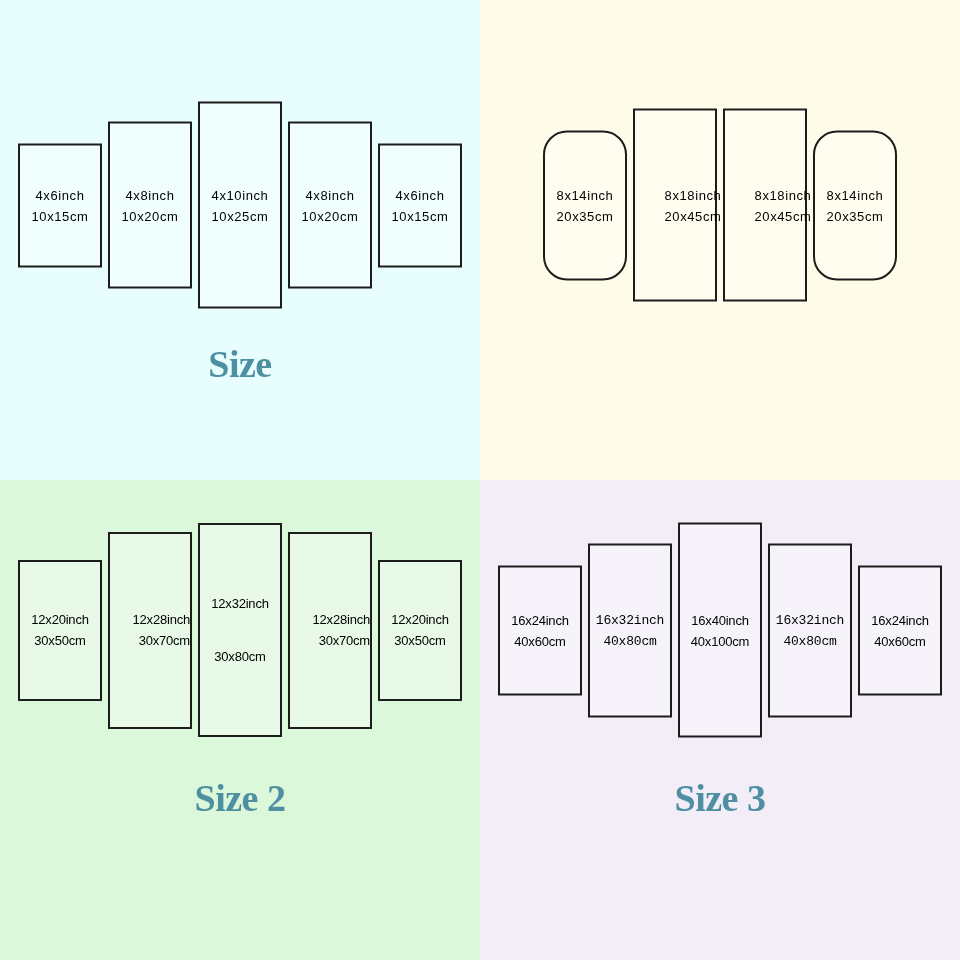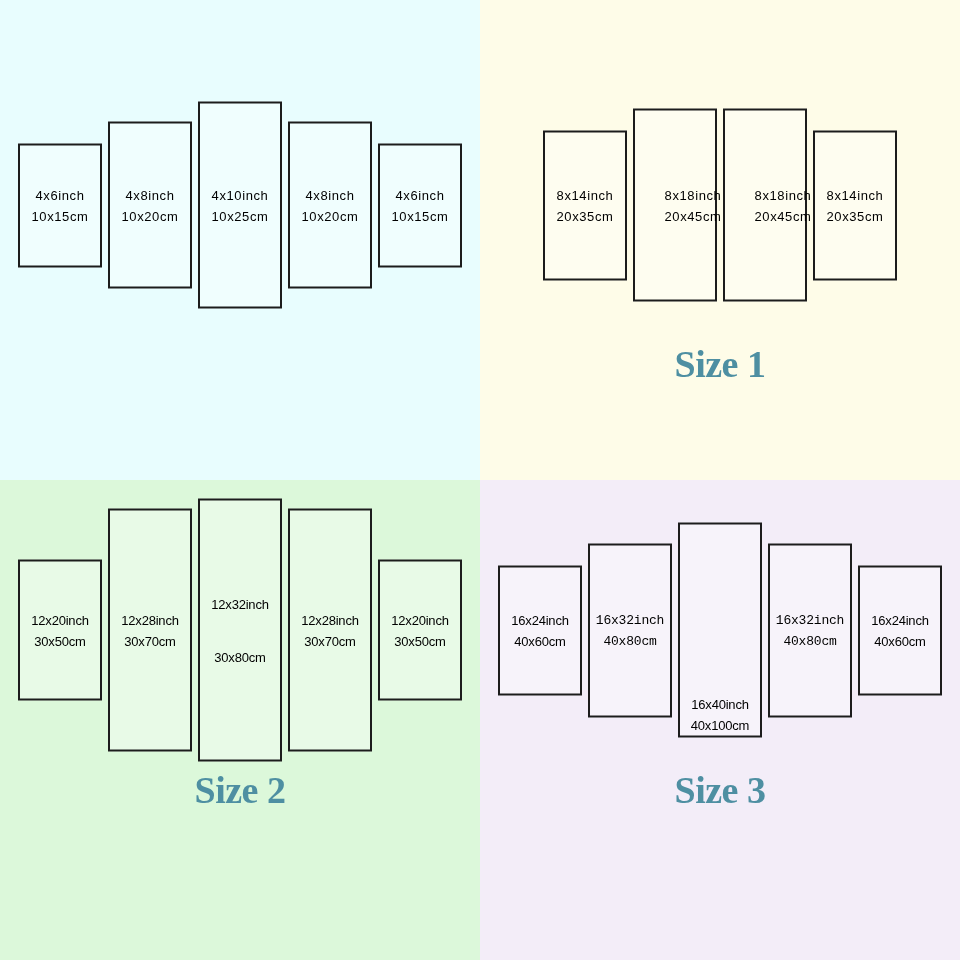--- a/index.html
+++ b/index.html
@@ -32,23 +32,23 @@
     background: rgba(255,255,255,0.35);
     display: flex;
     flex-direction: column;
     justify-content: center;
     align-items: center;
     flex: 0 0 auto;
   }
 
   
   .q0 .h1 { height: 124px; } .q0 .h2 { height: 167px; } .q0 .h3 { height: 207px; }
-  .q1 .h1 { height: 150px; } .q1 .h2 { height: 193px; padding-left: 36px; } .q1 .h3 { height: 238px; }
-  .q2 .h1 { height: 141px; } .q2 .h2 { height: 243px; } .q2 .h3 { height: 263px; gap: 32px; }
-  .q3 .h1 { height: 130px; } .q3 .h2 { height: 174px; font-family: Liberation Mono, monospace; } .q3 .h3 { height: 215px; justify-content: flex-end; }
+  .q1 .h1 { height: 150px; border-radius: 24px; } .q1 .h2 { height: 193px; padding-left: 36px; } .q1 .h3 { height: 238px; }
+  .q2 .h1 { height: 141px; } .q2 .h2 { height: 197px; align-items: flex-end; } .q2 .h3 { height: 214px; gap: 32px; }
+  .q3 .h1 { height: 130px; } .q3 .h2 { height: 174px; font-family: Liberation Mono, monospace; } .q3 .h3 { height: 215px; }
 
   .panel span {
     display: block;
     font-size: 13px;
     line-height: 21px;
     color: #000000;
     white-space: nowrap;
     text-align: center;
   }
   .q-top .panel span    { letter-spacing: 0.6px; }
@@ -58,21 +58,21 @@
     position: absolute;
     left: 0; width: 100%;
     text-align: center;
     font-family: "Liberation Serif", "DejaVu Serif", serif;
     font-weight: 700;
     font-size: 38px;
     letter-spacing: -0.5px;
     color: #4e8fa2;
   }
   .q-top .title    { top: 342px; }
-  .q-bottom .title { top: 288px; }
+  .q-bottom .title { top: 296px; }
 </style>
 </head>
 <body>
 
 <div class="sheet">
 
   <section class="quadrant q0 q-top" style="background: rgb(232, 253, 254);">
     <div class="panels">
       <div class="panel h1">
         <span>4x6inch</span>
@@ -88,20 +88,21 @@
       </div>
       <div class="panel h2">
         <span>4x8inch</span>
         <span>10x20cm</span>
       </div>
       <div class="panel h1">
         <span>4x6inch</span>
         <span>10x15cm</span>
       </div>
     </div>
+    <h2 class="title">Size</h2>
   </section>
 
   <section class="quadrant q1 q-top" style="background: rgb(254, 252, 232);">
     <div class="panels">
       <div class="panel h1">
         <span>8x14inch</span>
         <span>20x35cm</span>
       </div>
       <div class="panel h2">
         <span>8x18inch</span>
@@ -109,21 +110,20 @@
       </div>
       <div class="panel h2">
         <span>8x18inch</span>
         <span>20x45cm</span>
       </div>
       <div class="panel h1">
         <span>8x14inch</span>
         <span>20x35cm</span>
       </div>
     </div>
-    <h2 class="title">Size 1</h2>
   </section>
 
   <section class="quadrant q2 q-bottom" style="background: rgb(220, 248, 218);">
     <div class="panels">
       <div class="panel h1">
         <span>12x20inch</span>
         <span>30x50cm</span>
       </div>
       <div class="panel h2">
         <span>12x28inch</span>

